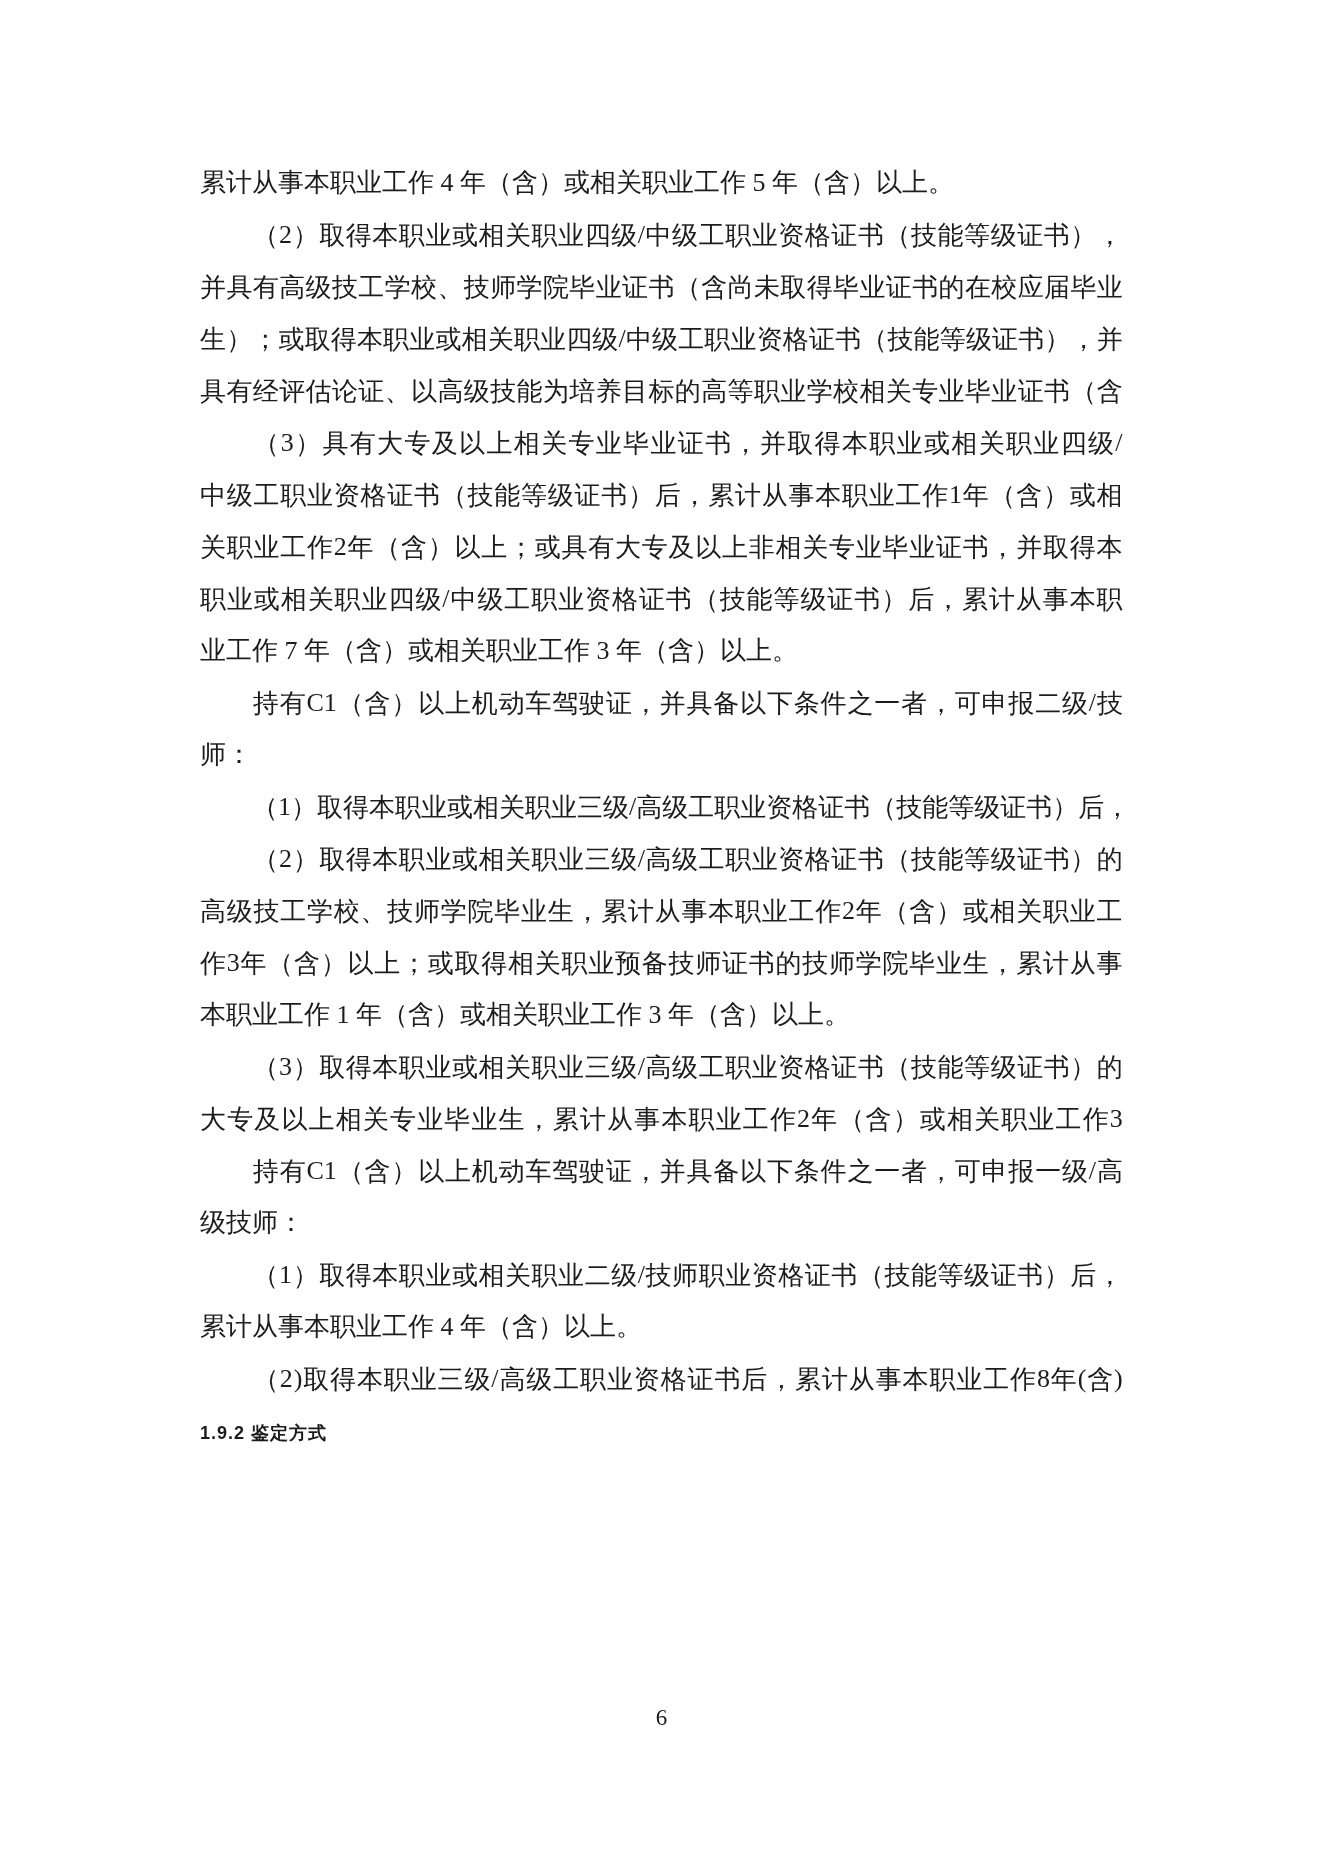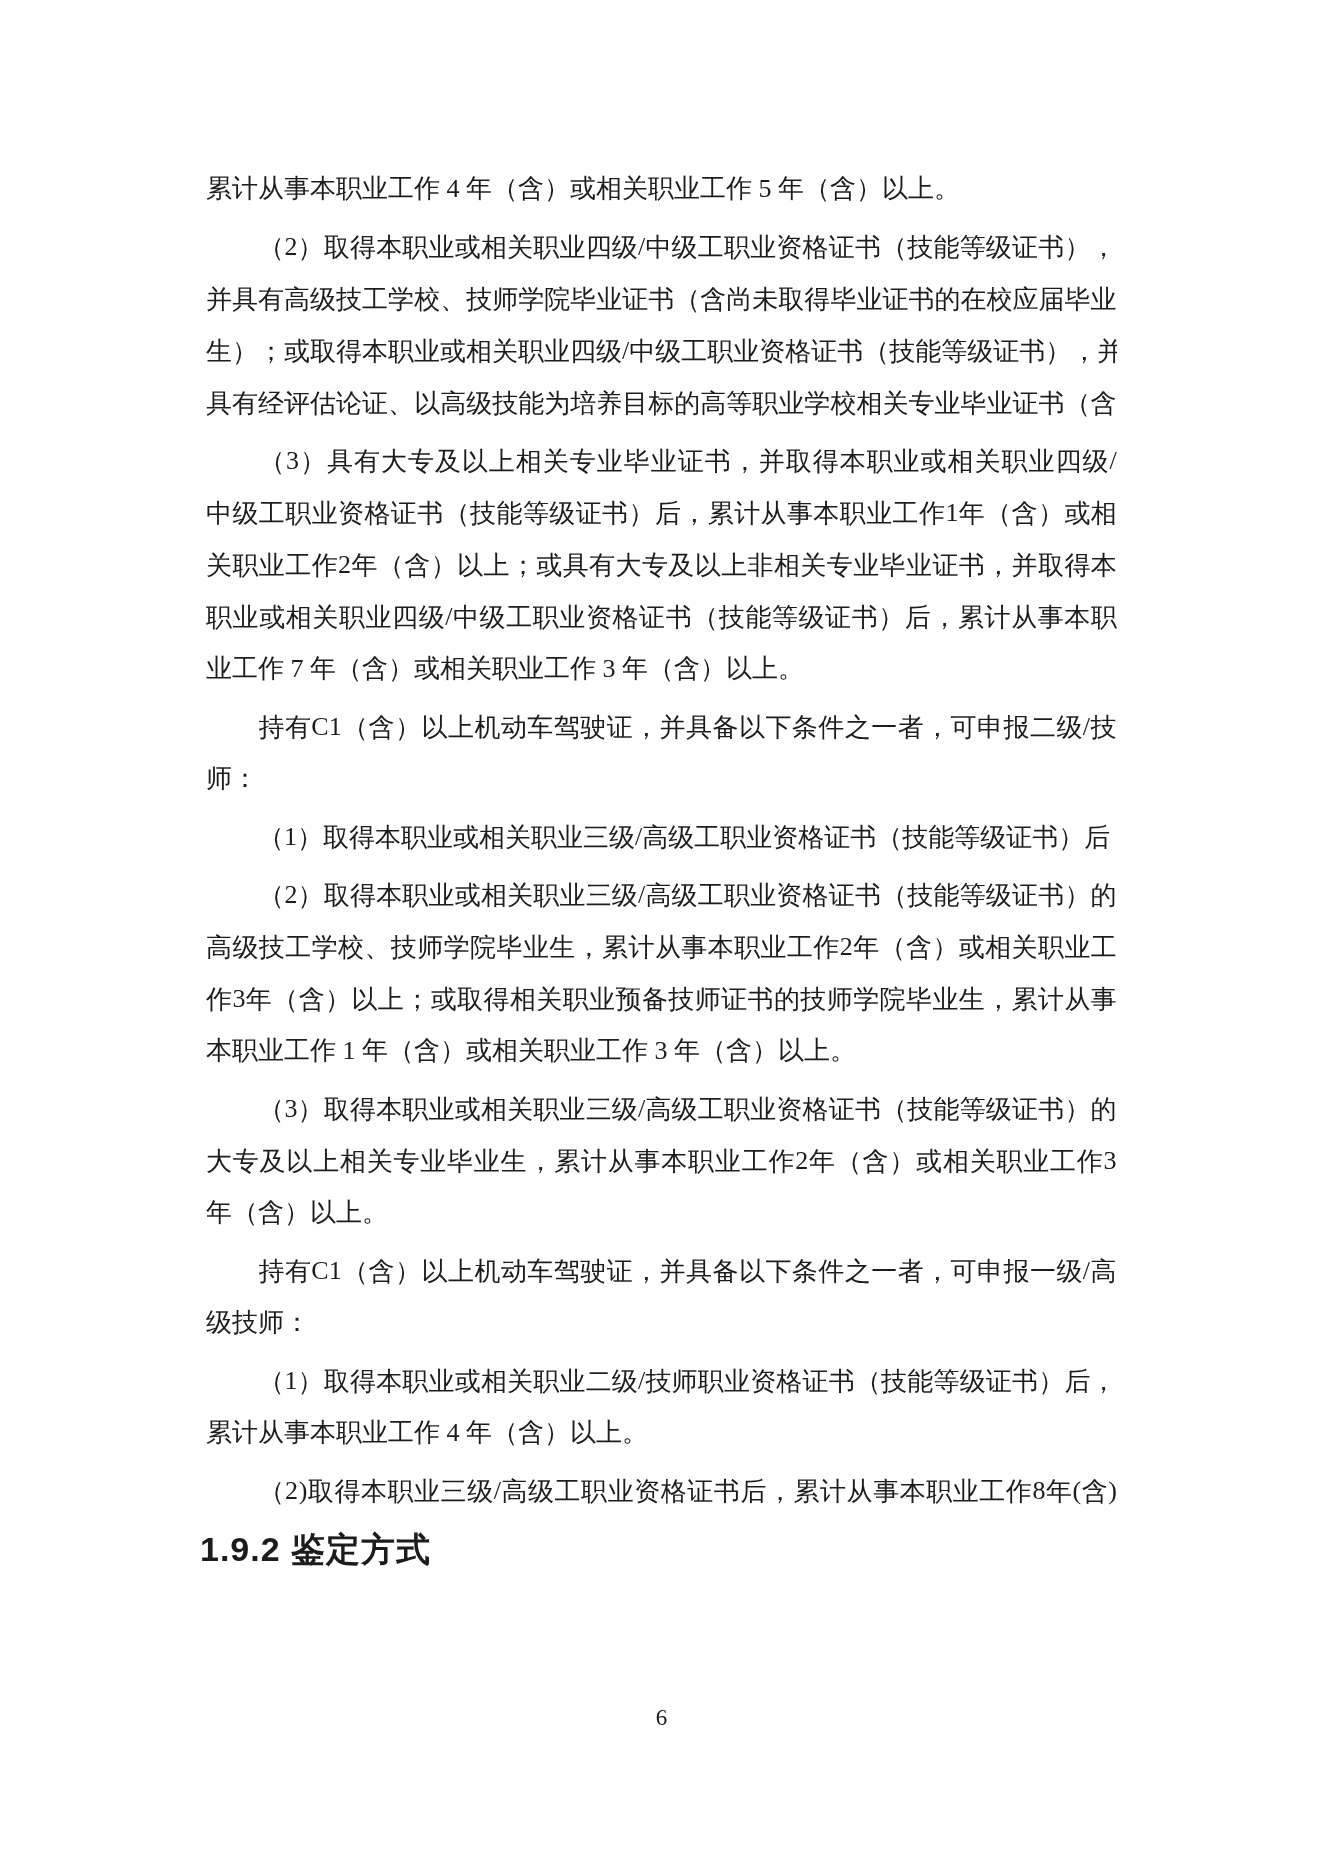--- a/index.html
+++ b/index.html
@@ -16,21 +16,21 @@
     color: var(--ink, #1c1c1c);
     font-family: "Liberation Serif", "DejaVu Serif", serif;
   }
   .body-text {
     position: absolute;
     left: 200px;
     top: 157px;
     width: 923px;
     font-size: 26px;
   }
-  .paragraph { margin: 6px; }
+  .paragraph { margin: 0; }
   
   .line {
     height: 52px;
     display: flex;
     justify-content: space-between;
     align-items: center;
     overflow: hidden;
   }
   .line.last {
     display: block;
@@ -38,21 +38,21 @@
     text-align: left;
     white-space: nowrap;
   }
   .indent {
     flex: 0 0 auto;
     height: 1px;
   }
   .heading {
     font-family: "Liberation Sans", "DejaVu Sans", sans-serif;
     font-weight: 600;
-    font-size: 34px;
+    font-size: 18px;
     line-height: 52px;
     height: 52px;
     margin-top: 2px;
     letter-spacing: 1px;
     text-align: left;
   }
   .page-num {
     position: absolute;
     left: 0;
     top: 1694px;
@@ -634,21 +634,20 @@
             <span>）</span>
             <span>或</span>
             <span>相</span>
             <span>关</span>
             <span>职</span>
             <span>业</span>
             <span>工</span>
             <span>作</span>
             <span>3</span>
           </div>
-          <div class="line last">年（含）以上。</div>
         </div>
         <div class="paragraph">
           <div class="line">
             <span class="indent" style="width: 52px;"></span>
             <span>持</span>
             <span>有</span>
             <span>C1</span>
             <span>（</span>
             <span>含</span>
             <span>）</span>

